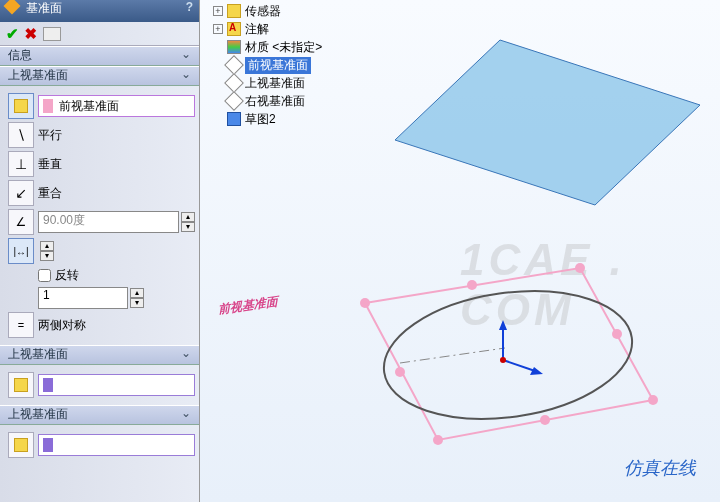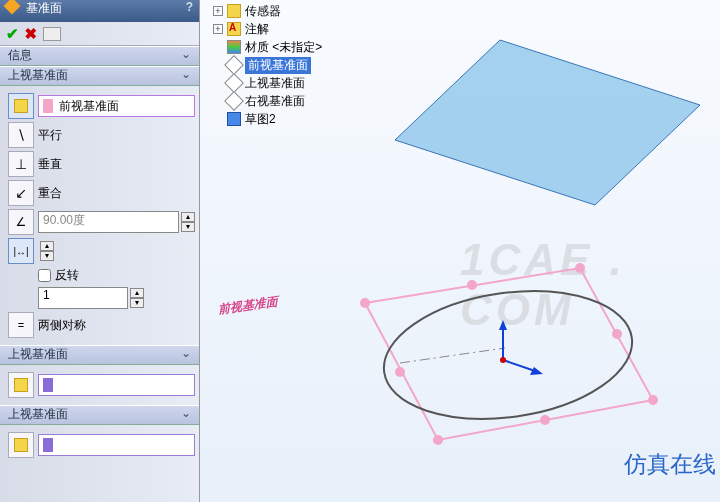--- a/index.html
+++ b/index.html
@@ -32,21 +32,21 @@
 .tree-row{display:flex;align-items:center;height:18px;padding-left:8px}
 .tree-row .box{width:10px;height:10px;border:1px solid #888;margin-right:4px;font-size:9px;text-align:center;line-height:9px;color:#444}
 .tree-row .ticon{width:14px;height:14px;margin-right:4px;display:inline-block}
 .tree-row.sel span.lbl{background:#3a76d8;color:#fff;padding:0 3px}
 .ic-yellow{background:#f5d64a;border:1px solid #c8a020}
 .ic-dia{background:#fff;border:1px solid #888;transform:rotate(45deg);width:10px;height:10px}
 .ic-blue{background:#4a88e8;border:1px solid #2050a0}
 .viewport{position:absolute;left:200px;top:0;right:0;bottom:0;background:linear-gradient(#f8fbff,#e8f0fa)}
 svg.scene{position:absolute;left:0;top:0;width:520px;height:502px}
 .watermark{position:absolute;left:260px;top:235px;font-size:44px;font-weight:bold;color:rgba(180,180,180,0.35);letter-spacing:4px;font-style:italic;pointer-events:none}
-.branding{position:absolute;right:4px;bottom:22px;color:#2a66c8;font-size:23px;}
+.branding{position:absolute;right:24px;bottom:22px;color:#2a66c8;font-size:18px;font-style:italic}
 .url{position:absolute;right:8px;bottom:4px;color:#c00;font-size:14px;font-weight:bold}
 </style>
 </head>
 <body>
 
 <div class="viewport">
   <div class="watermark">1CAE . COM</div>
   <svg class="scene">
 
     <polygon points="300,40 500,105 395,205 195,140" fill="#87c3e8" fill-opacity="0.75" stroke="#3a76b8" stroke-width="1"></polygon>

